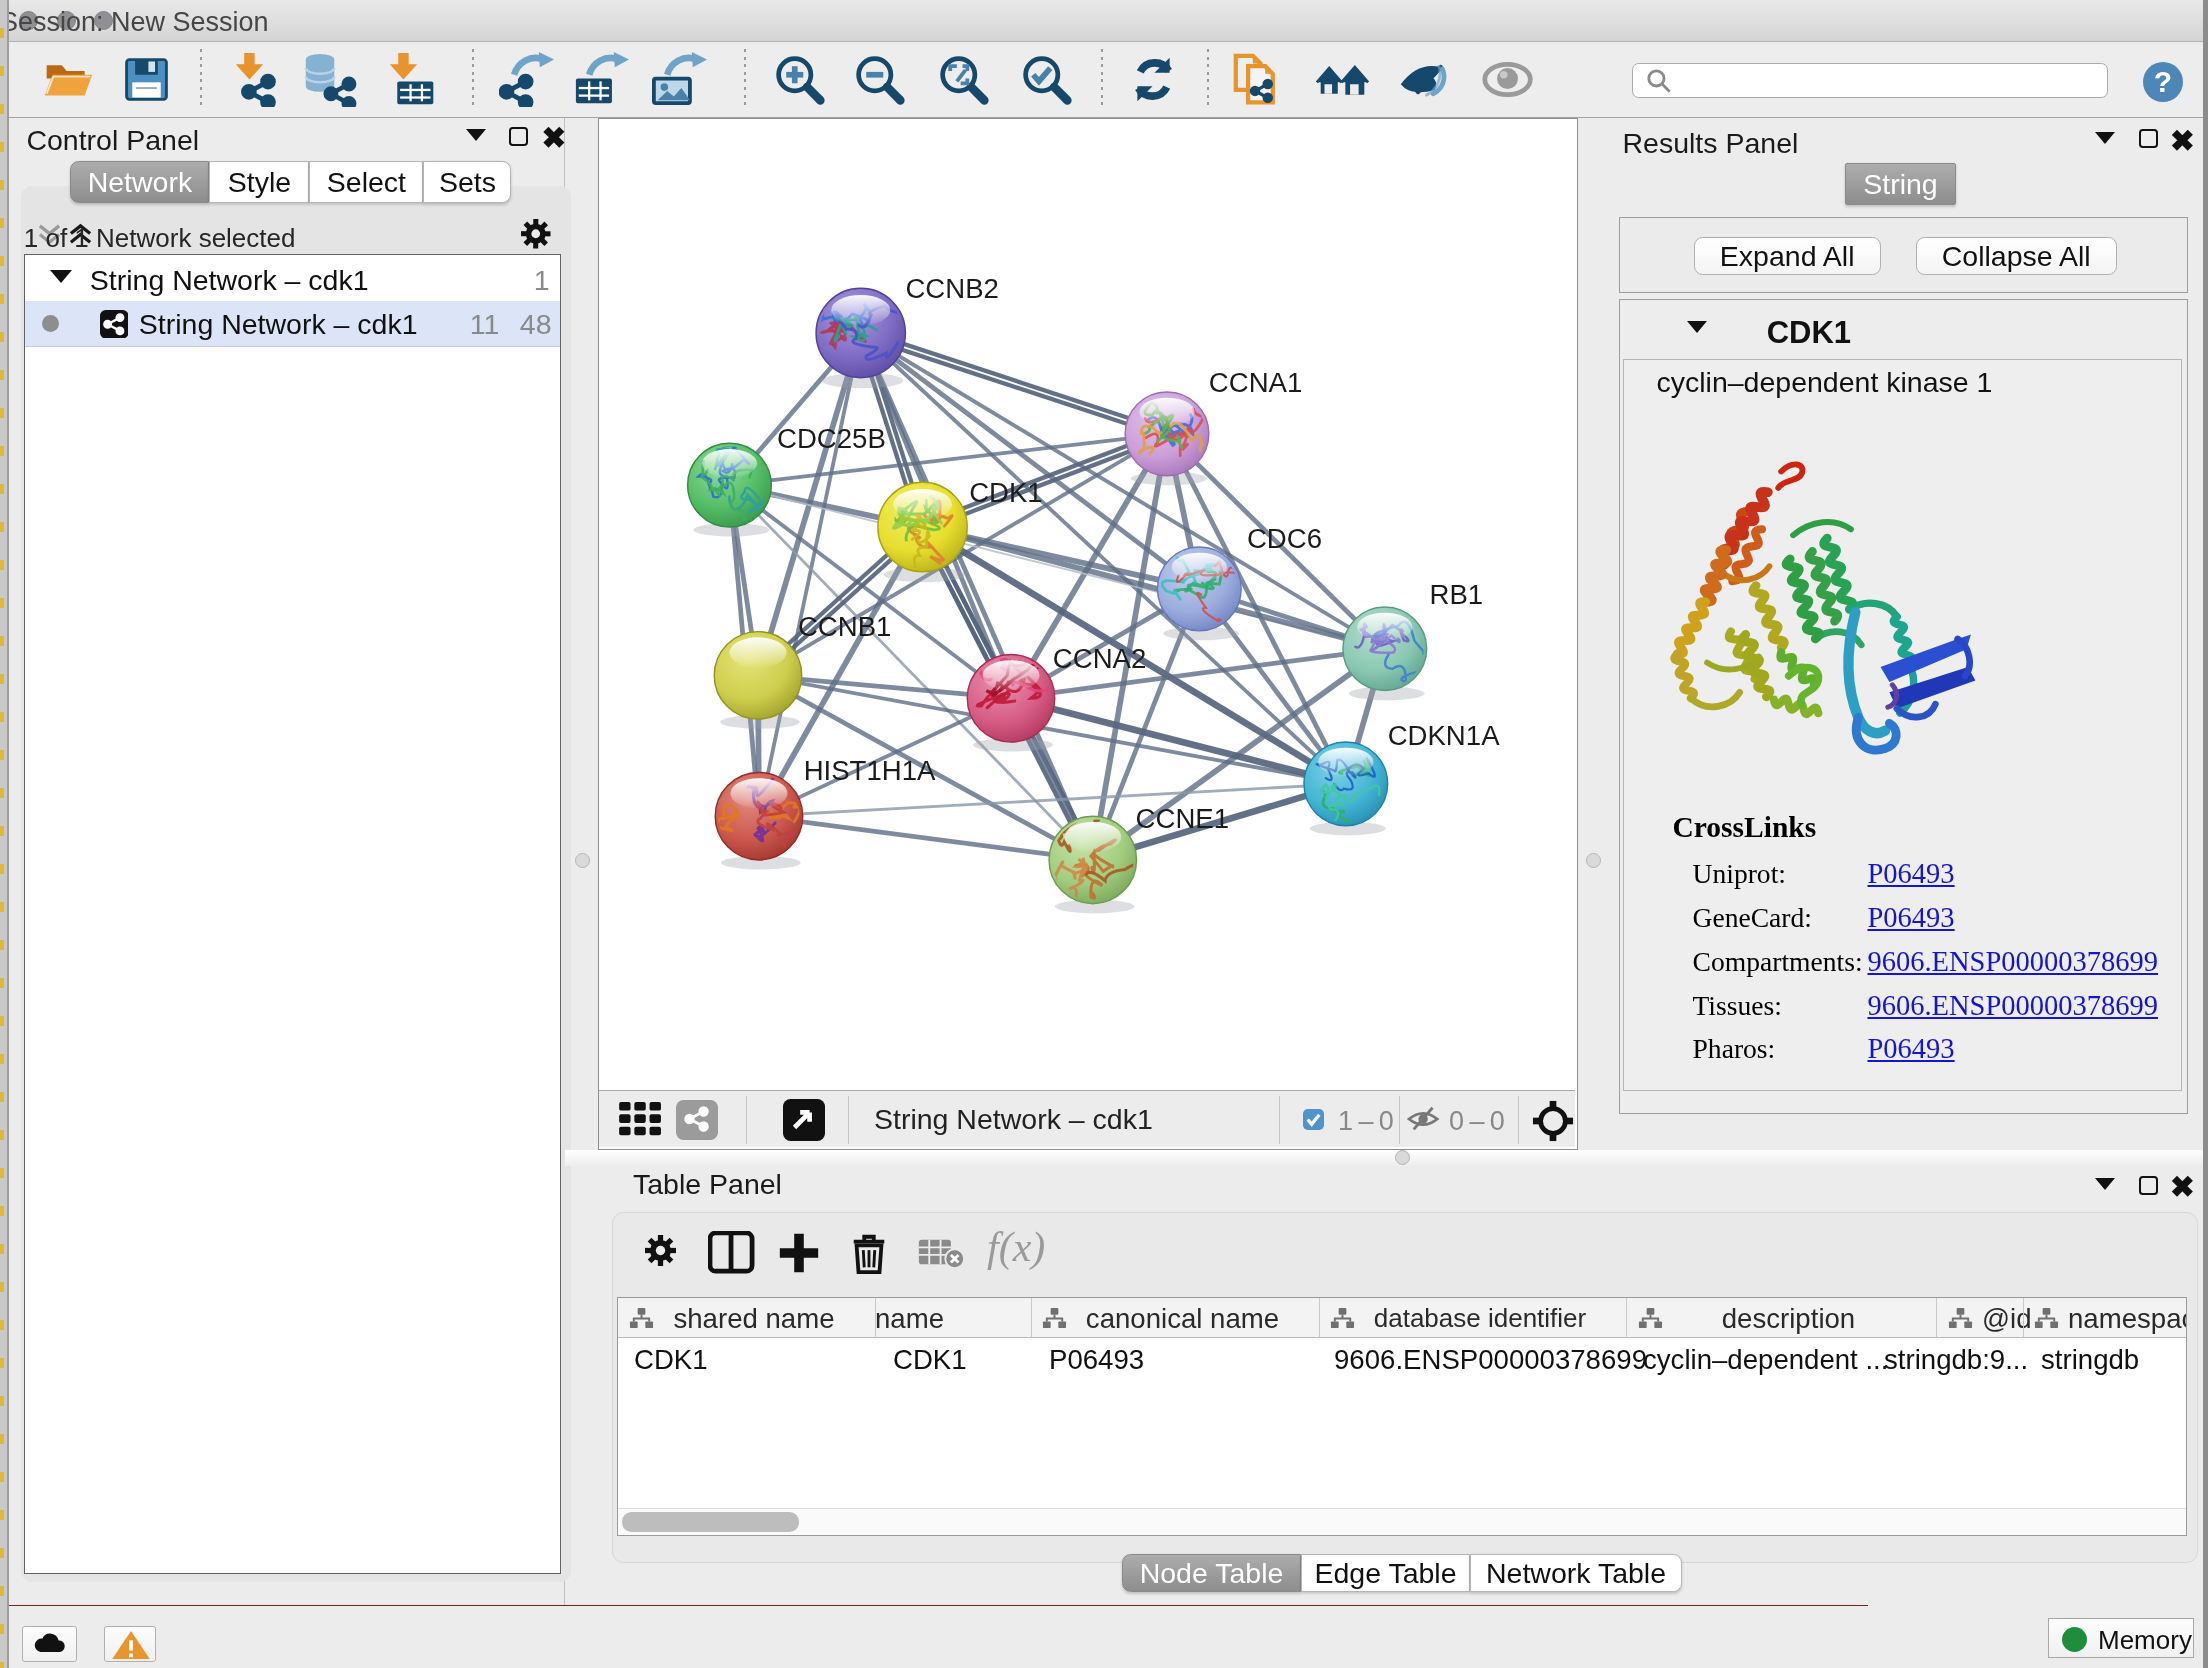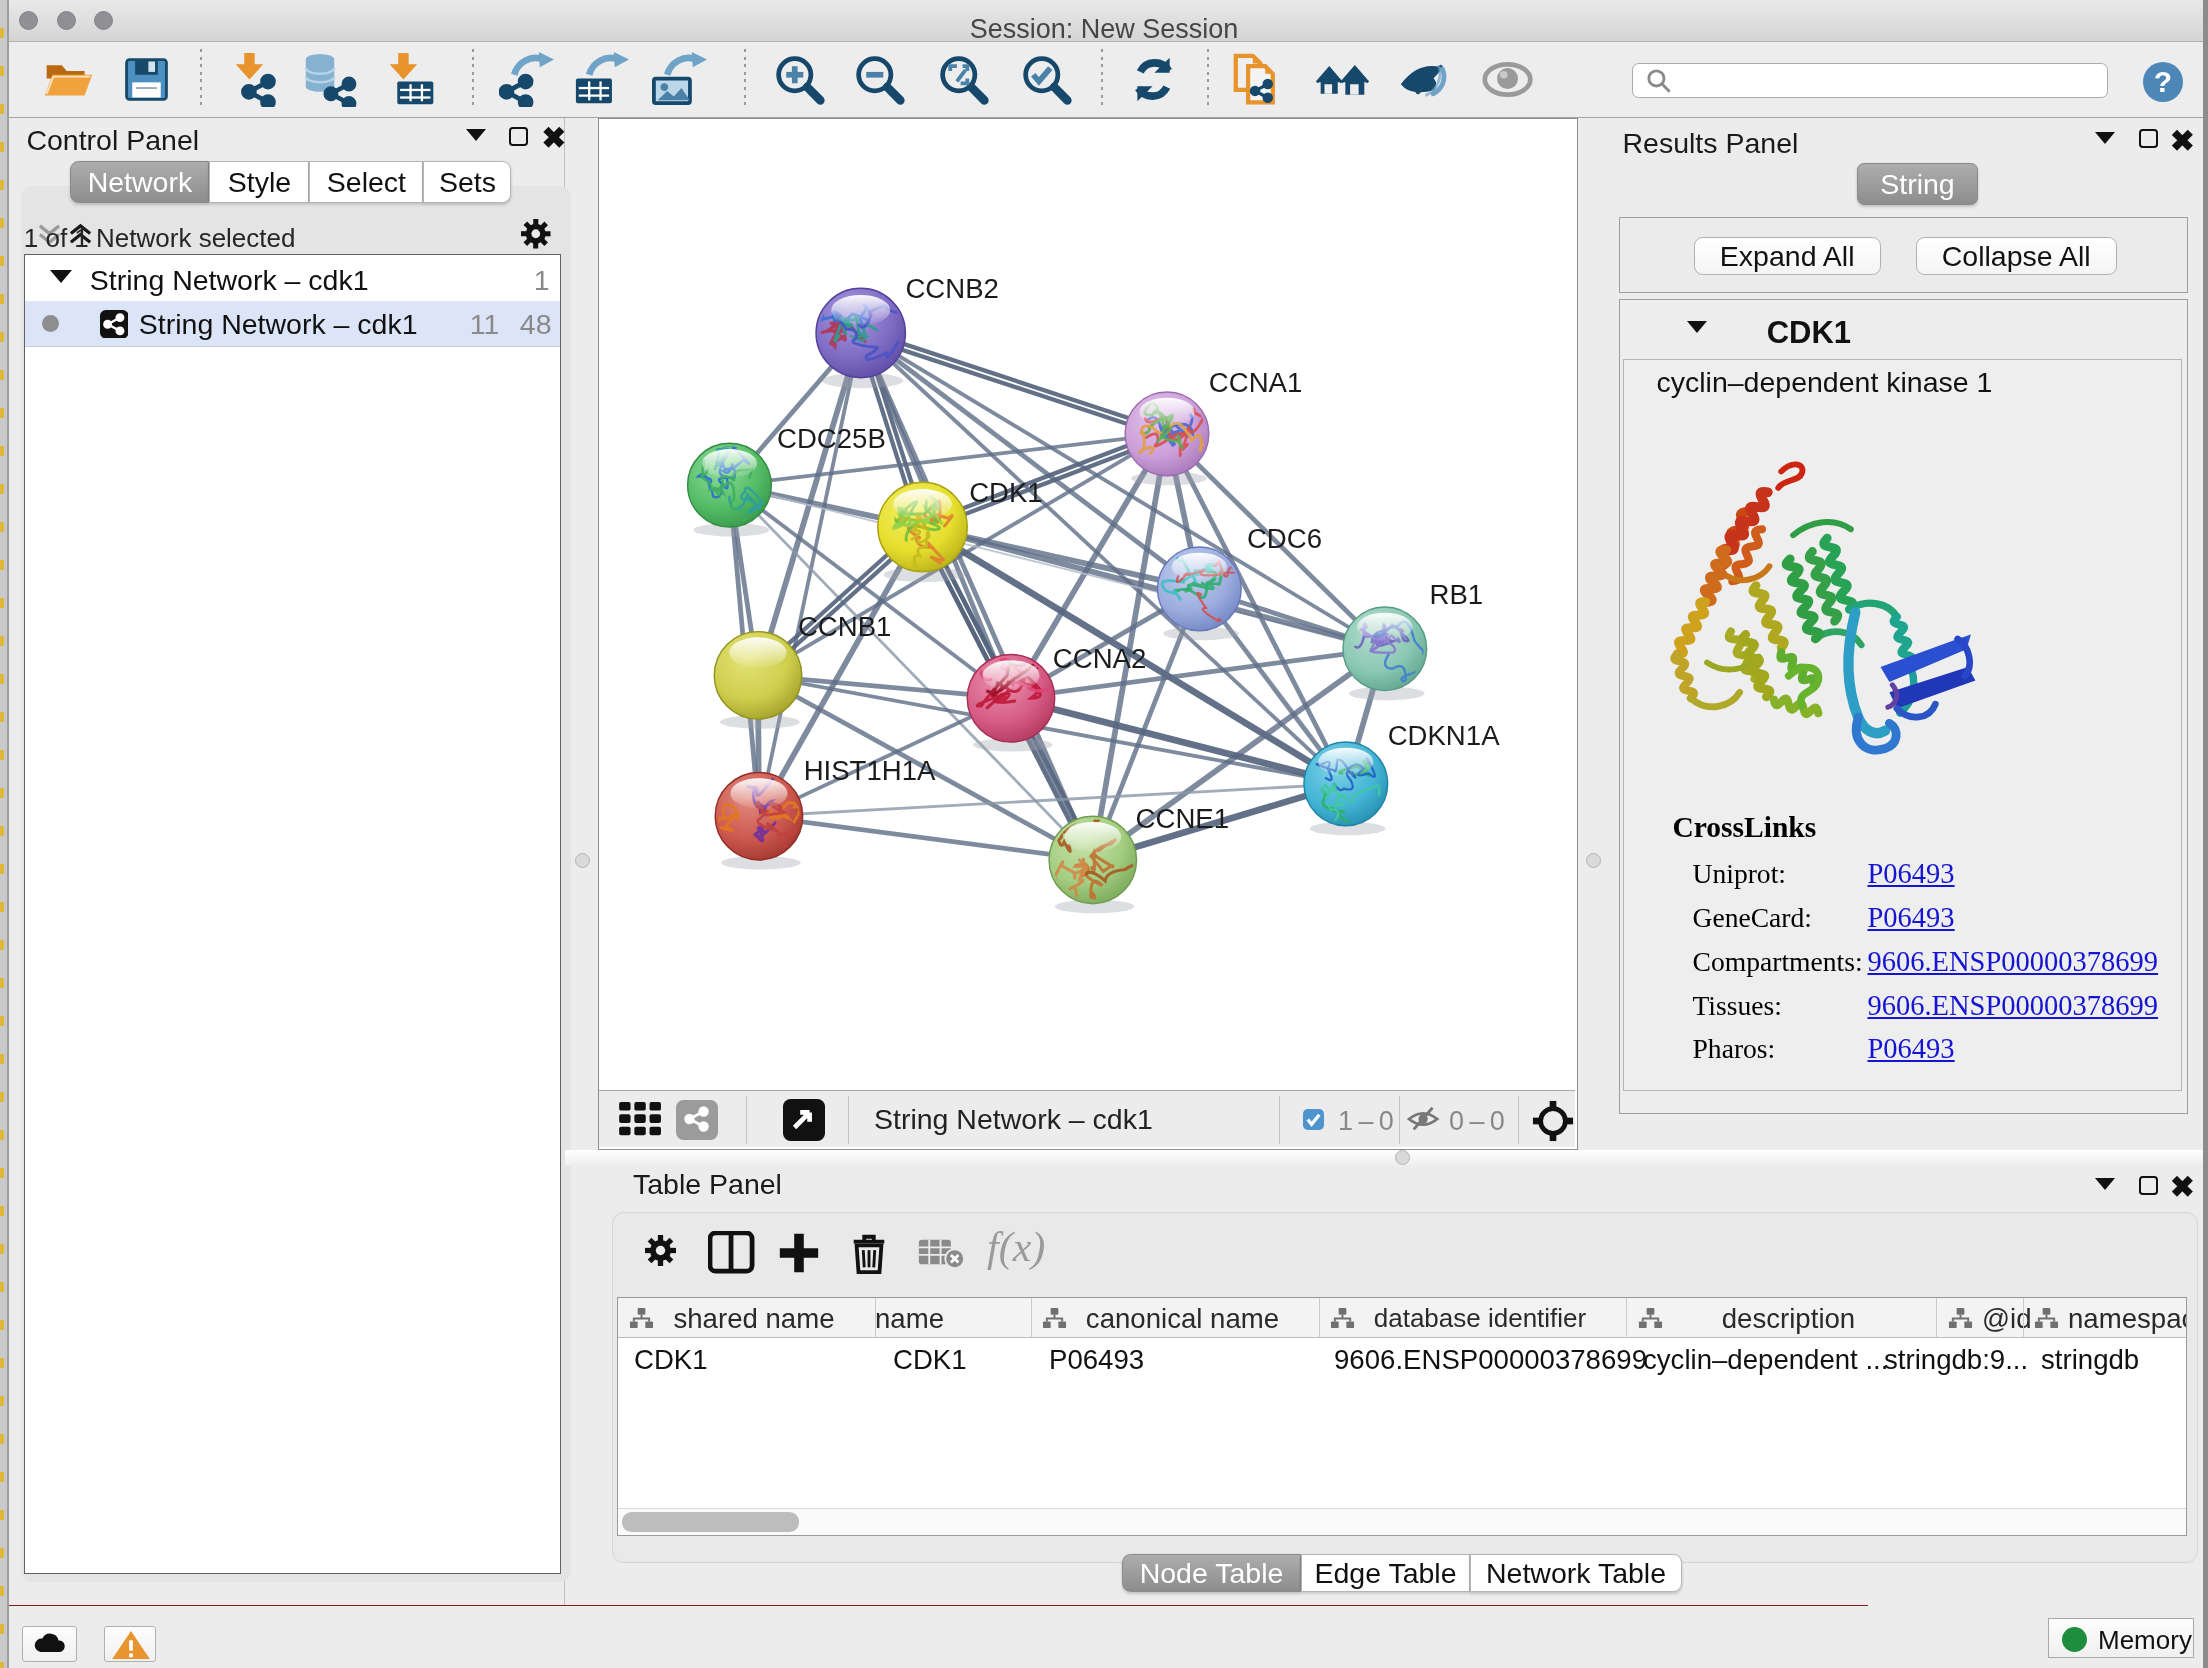--- a/index.html
+++ b/index.html
@@ -1,21 +1,21 @@
 <!DOCTYPE html>
 <html style="font-size:15px"><head><meta charset="utf-8"><style>
 * { margin:0; padding:0; box-sizing:border-box; }
 html,body { width:2208px; height:1668px; overflow:hidden; background:#ececec;
   font-family:"Liberation Sans", sans-serif; }
 .abs { position:absolute; }
 .titlebar { position:absolute; left:0; top:0; width:2208px; height:42px;
   background:linear-gradient(#e9e9e9,#d4d4d4); border-bottom:1px solid #b2b2b2; }
 .light { position:absolute; top:11.4px; width:19px; height:19px; border-radius:50%;
   background:#909094; border:1px solid #82828a; }
-.title { position:absolute; top:14px; width:100%; text-align:center; font-size:27px; color:#464646; }
+.title { position:absolute; top:7px; width:100%; text-align:left; font-size:27px; color:#464646; }
 .toolbar { position:absolute; left:0; top:43px; width:2208px; height:75px; background:#ededed;
   border-bottom:1.9px solid #a2a2a2; }
 .panelhead { font-size:28.5px; color:#1a1a1a; }
 .tri-d { width:0; height:0; border-left:10.5px solid transparent; border-right:10.5px solid transparent;
   border-top:12.4px solid #111; }
 .maxbox { width:19px; height:19px; border:2.9px solid #111; border-radius:3.8px; }
 .xx { font-size:29.5px; font-weight:bold; color:#111; line-height:1; }
 .tab { position:absolute; height:42px; background:#fff; border:1px solid #b5b5b5; color:#111;
   font-size:28.5px; text-align:center; line-height:40px; box-shadow:0 1.9px 2.9px rgba(0,0,0,0.18); }
 .tab.sel { background:linear-gradient(#adadad,#8d8d8d); color:#fff; border-color:#8a8a8a; }
@@ -584,21 +584,21 @@
     </div>
   </div>
 <div class="abs" style="left:565px;top:1150px;width:1644px;height:16px;background:linear-gradient(#ffffff,#ededed)"></div>
 <div class="abs" style="left:1395px;top:1150px;width:15px;height:15px;border-radius:50%;background:#d9d9d9;border:1px solid #b5b5b5"></div>
 <div class="abs" style="left:1586px;top:853px;width:15px;height:15px;border-radius:50%;background:#d9d9d9;border:1px solid #b5b5b5"></div>
 <div class="abs" style="left:1613px;top:118px;width:595px;height:1032px;background:#ececec">
     <div class="panelhead abs" style="left:9.5px;top:8.6px">Results Panel</div>
     <div class="tri-d abs" style="left:482px;top:14.3px"></div>
     <div class="maxbox abs" style="left:526px;top:11.4px"></div>
     <div class="xx abs" style="left:557px;top:7.6px">✖</div>
-    <div class="tab sel" style="left:244px;top:45px;width:121px;border-radius:7px">String</div>
+    <div class="tab sel" style="left:232px;top:45px;width:111px;border-radius:2px">String</div>
     <div class="abs" style="left:5.7px;top:99px;width:569px;height:76px;background:#ebebeb;border:1px solid #9e9e9e">
       <div class="btn" style="left:74px;top:19px;width:187px;height:38px;line-height:36px">Expand All</div>
       <div class="btn" style="left:296px;top:19px;width:201px;height:38px;line-height:36px">Collapse All</div>
     </div>
     <div class="abs" style="left:5.7px;top:181px;width:569px;height:815px;background:#ededed;border:1px solid #9e9e9e">
       <div class="tri-d abs" style="left:67px;top:21px"></div>
       <div class="abs" style="left:147px;top:15px;font-size:31px;font-weight:bold;color:#111">CDK1</div>
       <div class="abs" style="left:3.8px;top:59px;width:559px;height:732px;background:#eeeeee;border:1px solid #b5b5b5">
         <div class="abs" style="left:32px;top:5.7px;font-size:28.5px;color:#111">cyclin–dependent kinase 1</div>
         <div class="abs ser" style="left:48px;top:451px;font-size:29.5px;font-weight:bold;color:#000">CrossLinks</div>

